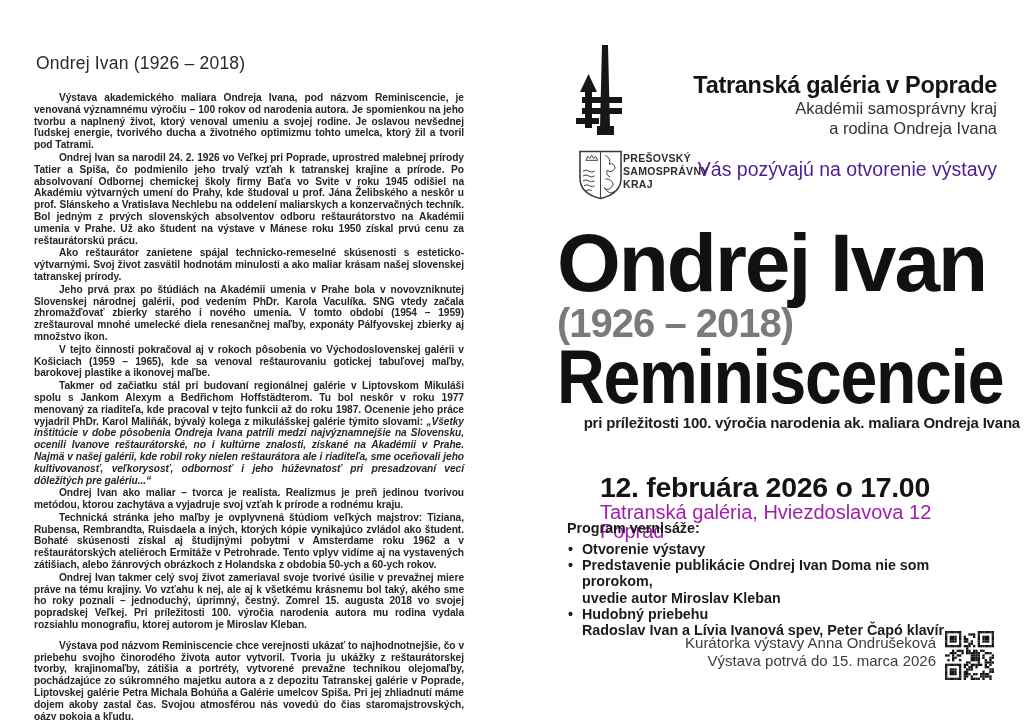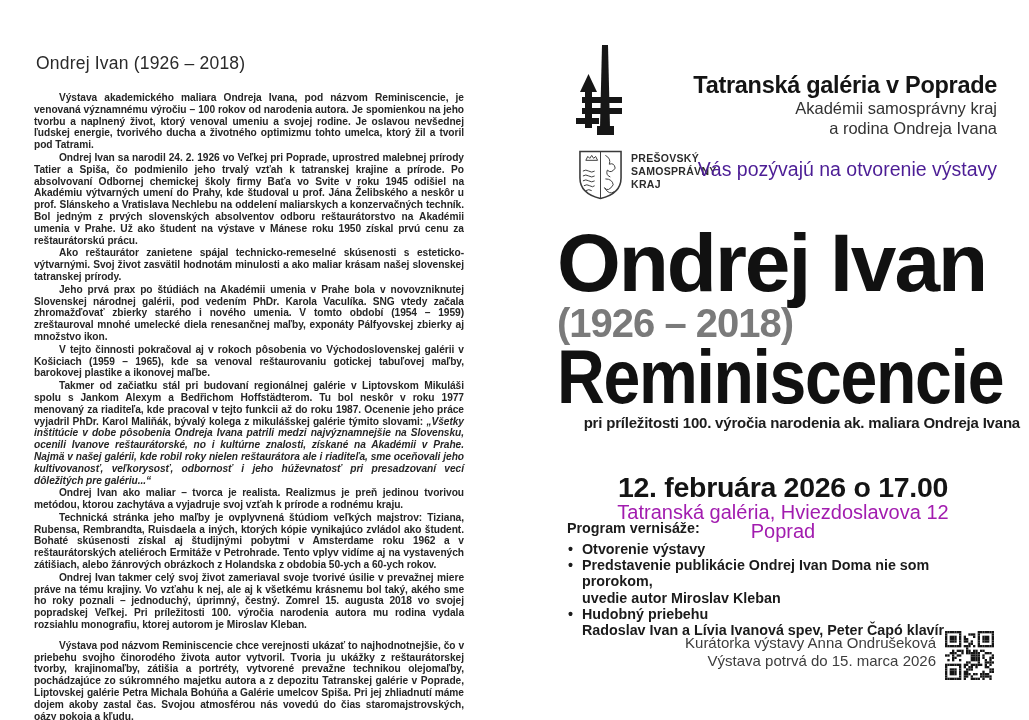--- a/index.html
+++ b/index.html
@@ -15,33 +15,33 @@
   #bio-paragraphs p{margin:1px;text-indent:25px;hyphens:auto;font-weight:bold;-webkit-hyphens:auto;}
   #bio-paragraphs p.gap{margin-top:9px;}
   #bio-paragraphs .italic{font-style:italic;}
   #left-signature{font-size:10.4px;line-height:12px;text-align:right;margin-top:1px;color:#262626;}
 
   
   #tg-logo{left:576px;top:44px;width:62px;height:96px;}
   #organizer-block{left:597px;top:72px;width:400px;text-align:right;}
   #organizer-title{font-size:23.5px;font-weight:700;color:#141414;line-height:26px;letter-spacing:-0.3px;}
   .organizer-sub{font-size:16.5px;color:#333;line-height:20px;}
-  #psk-block{left:578px;top:149px;display:flex;align-items:flex-start;gap:8px;}
+  #psk-block{left:578px;top:149px;display:flex;align-items:flex-start;}
   #psk-text{font-size:10.5px;font-weight:700;line-height:13px;color:#2c2c2c;letter-spacing:.3px;padding-top:3px;}
   #invite-line{left:597px;top:158px;width:400px;text-align:right;font-size:19.5px;color:#4c1d95;}
 
   #exhibition-title-block{left:557px;top:224px;width:463px;}
   #exh-artist{font-size:82px;font-weight:700;color:#111;line-height:78px;letter-spacing:-2px;white-space:nowrap;}
   #exh-years{font-size:40px;font-weight:700;color:#7a7a7a;line-height:42px;letter-spacing:-1px;}
   #exh-name{font-size:76px;font-weight:700;color:#111;line-height:66px;letter-spacing:-1.5px;
             transform:scaleX(.87);transform-origin:left center;white-space:nowrap;}
   #exh-subtitle{font-size:15px;font-weight:700;color:#1c1c1c;line-height:18px;text-align:right;
                 letter-spacing:-0.2px;margin-top:4px;}
 
-  #date-block{left:588px;top:472px;width:390px;text-align:center;}
+  #date-block{left:600px;top:472px;width:390px;text-align:left;}
   #event-datetime{font-size:28.5px;font-weight:700;color:#141414;line-height:31px;letter-spacing:-0.3px;}
   #event-venue{font-size:20px;color:#a21caf;line-height:19px;}
 
   #program-block{left:567px;top:520px;width:420px;font-size:14.3px;font-weight:700;color:#1b1b1b;}
   #program-heading{line-height:17px;margin-bottom:4px;}
   .program-item{position:relative;padding-left:15px;}
   .program-item .bullet{position:absolute;left:1px;top:0;}
   .program-item div{line-height:16.2px;}
 
   #curator-block{left:640px;top:634px;width:296px;text-align:right;font-size:15px;color:#3d3d3d;line-height:17.8px;}

